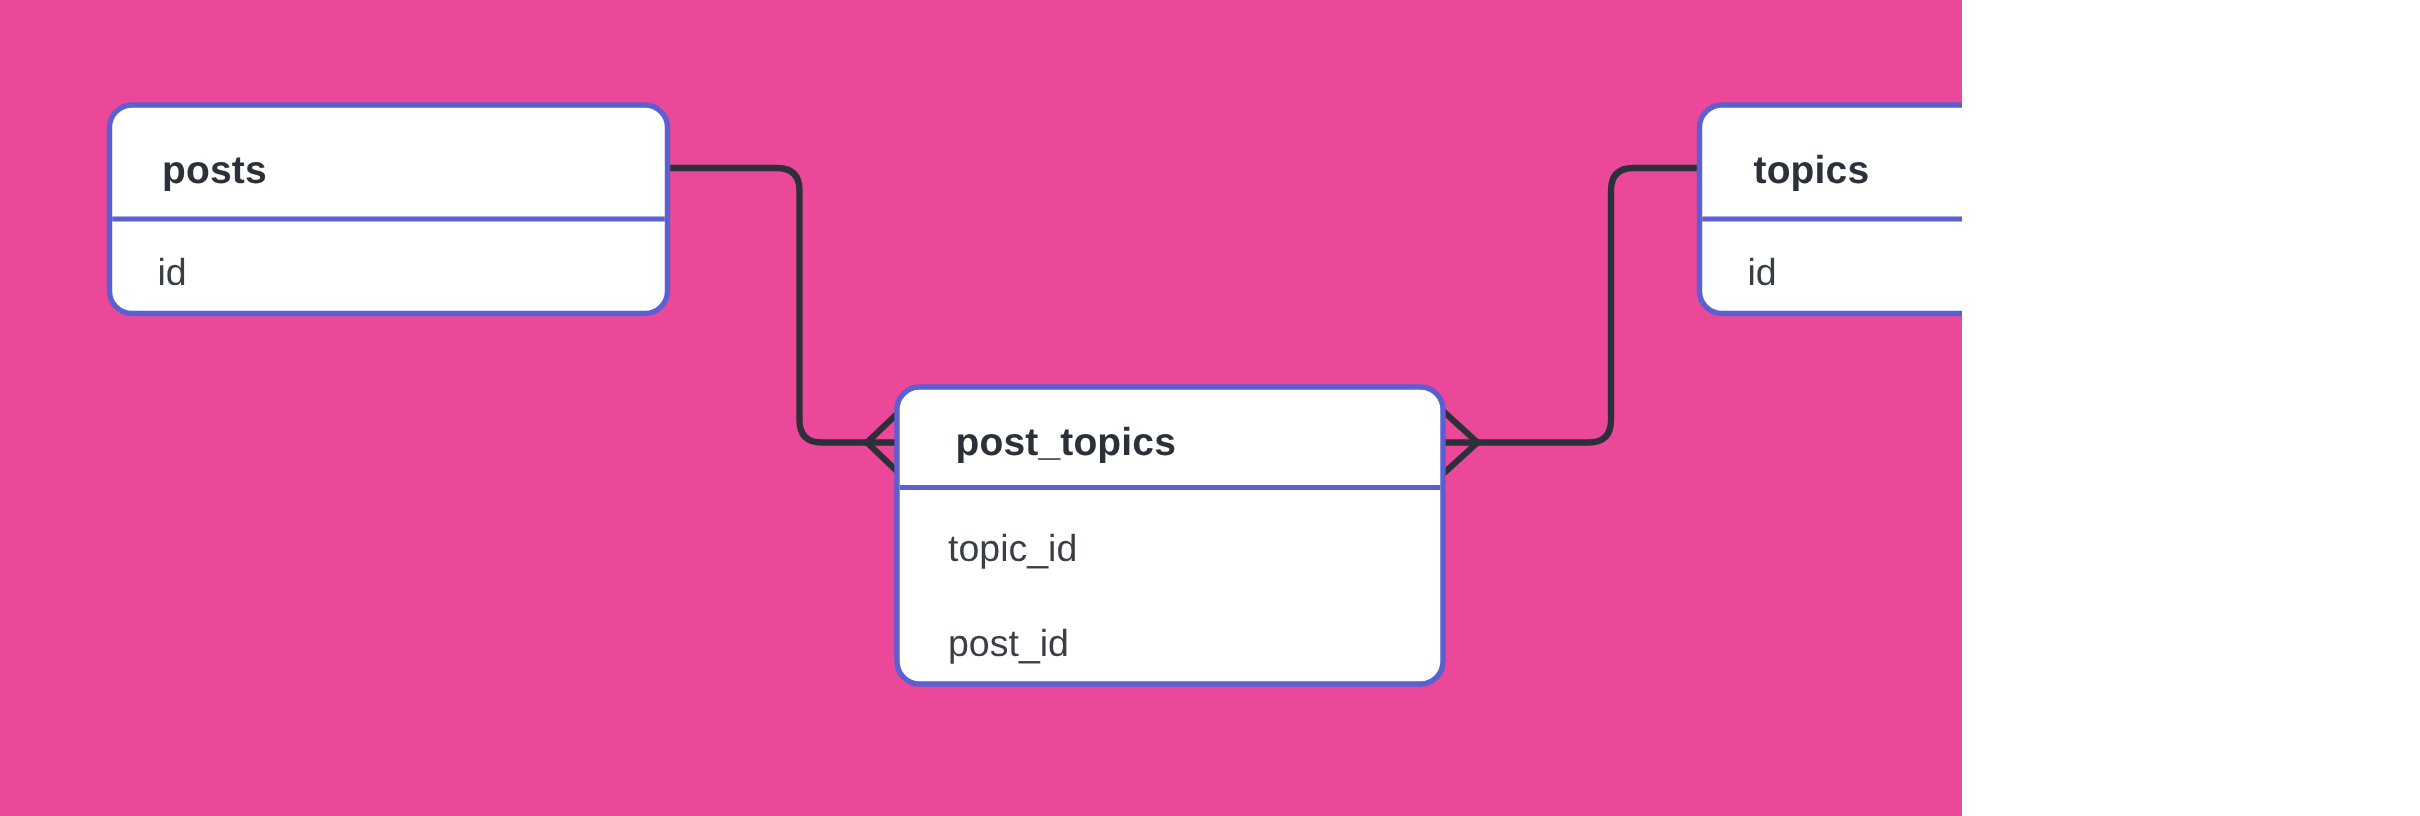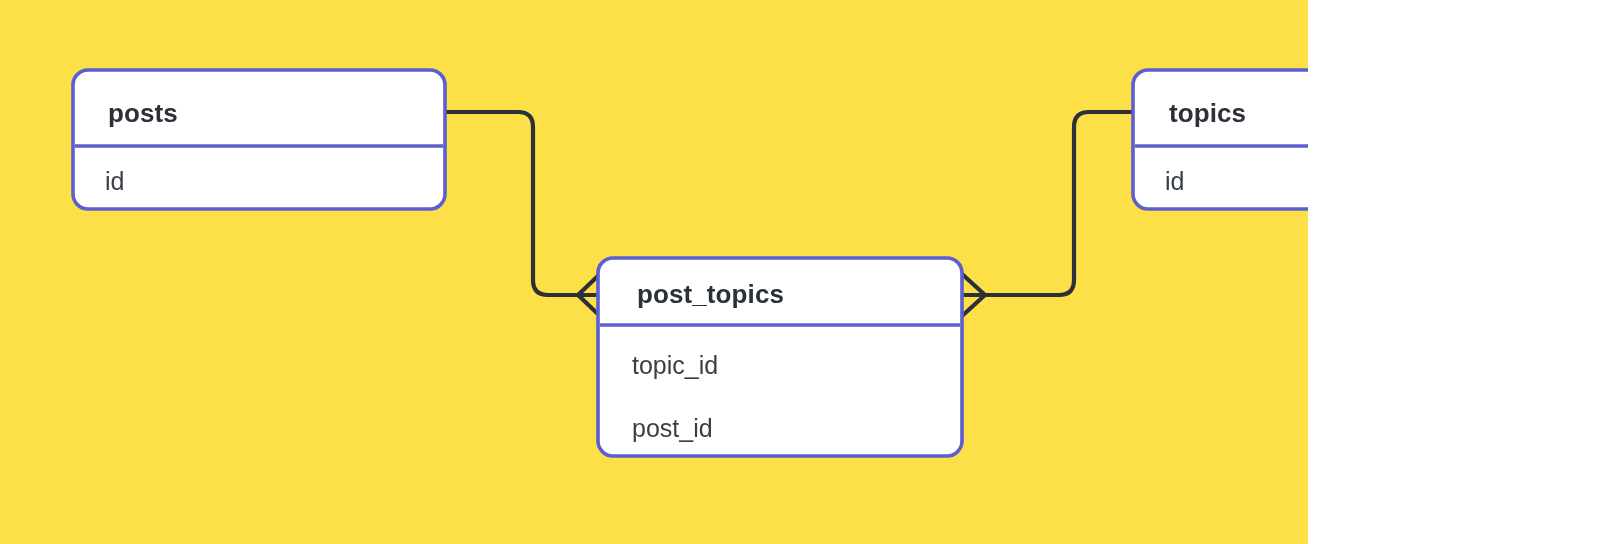--- a/index.html
+++ b/index.html
@@ -7,21 +7,21 @@
     padding: 0;
     background: #ffffff;
   }
   body {
     font-family: "Liberation Sans", sans-serif;
   }
   #canvas {
     position: relative;
     width: 1308px;
     height: 544px;
-    background: #fde047;
+    background: #ec4899;
     overflow: hidden;
   }
   #erd-svg {
     position: absolute;
     top: 0;
     left: 0;
     width: 1613px;
     height: 544px;
   }
   .entity-box {

